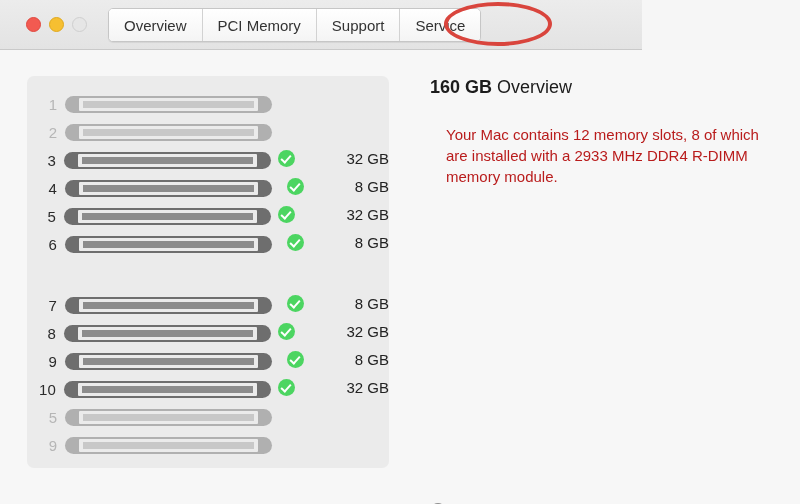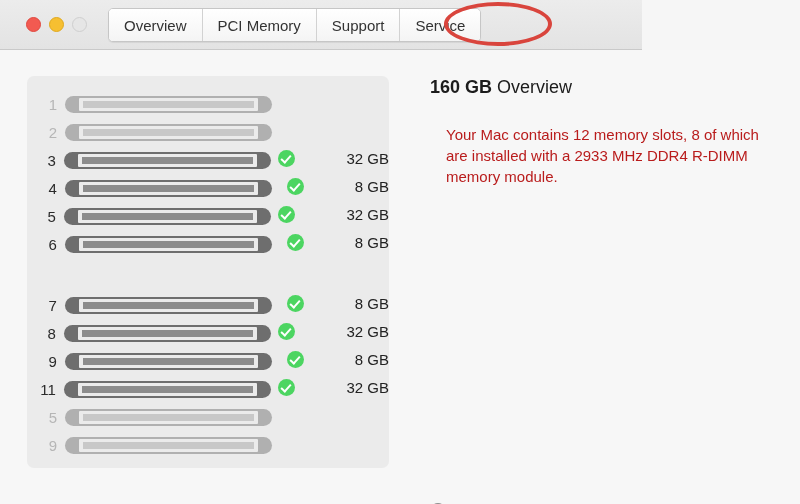--- a/index.html
+++ b/index.html
@@ -392,21 +392,21 @@
               <div class="body"></div>
               <div class="inner"></div>
               <div class="board"></div>
             </div>
             <div class="status">
               <span class="check"></span>
               <span class="size-label">8 GB</span>
             </div>
           </div>
           <div class="slot-row">
-            <div class="slot-num">11</div>
+            <div class="slot-num">10</div>
             <div class="dimm">
               <div class="body"></div>
               <div class="inner"></div>
               <div class="board"></div>
             </div>
             <div class="status">
               <span class="check"></span>
               <span class="size-label">32 GB</span>
             </div>
           </div>

